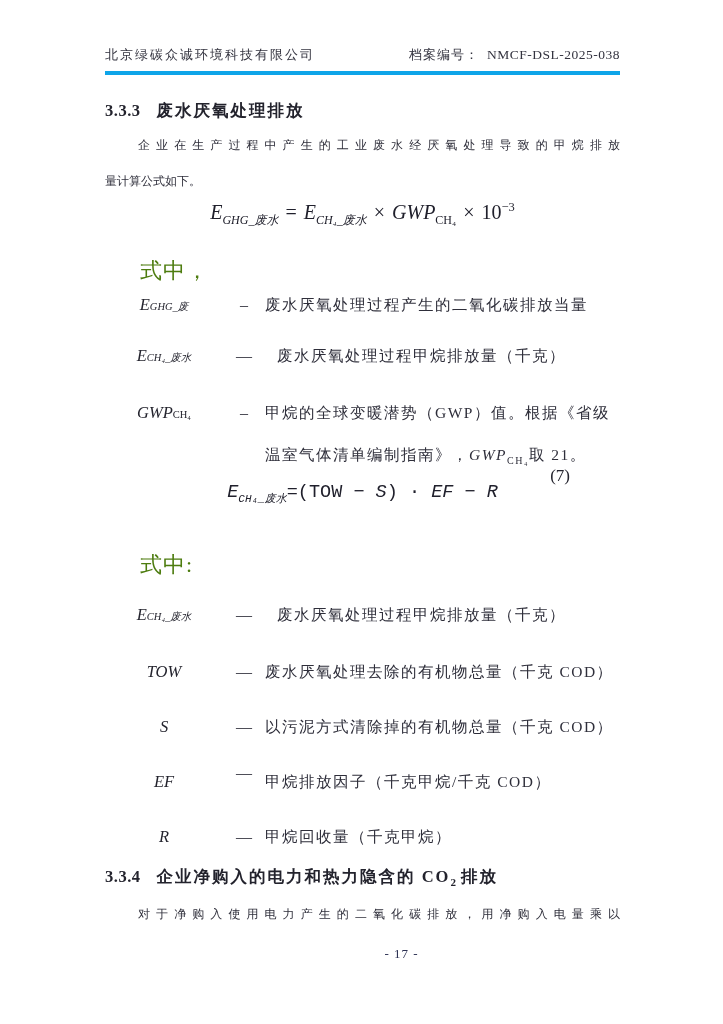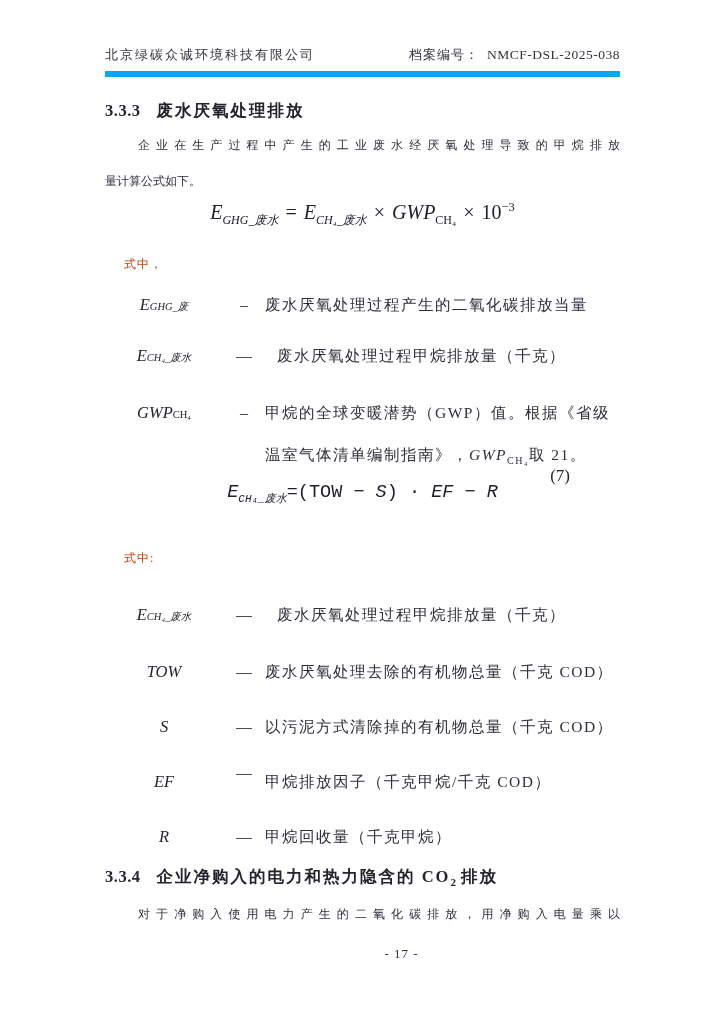--- a/index.html
+++ b/index.html
@@ -5,21 +5,21 @@
   html,body{margin:0;padding:0;background:#ffffff;}
   .page{
     position:relative;width:723px;height:1024px;background:#ffffff;overflow:hidden;
     font-family:"Liberation Serif","DejaVu Serif",serif;color:#2e2e3a;
   }
   .abs{position:absolute;}
 
   
   .hdr{
     left:105px;top:46px;width:515px;display:flex;justify-content:space-between;
-    align-items:flex-end;padding-bottom:7px;border-bottom:6px solid #0ea5e9;
+    align-items:flex-end;padding-bottom:7px;border-bottom:4px solid #0ea5e9;
     font-size:13px;color:#33333f;
   }
   .hdr .co{letter-spacing:2px;}
   .hdr .right{white-space:nowrap;letter-spacing:1px;}
   .hdr .anum{margin-left:8px;font-size:13.5px;letter-spacing:.5px;}
 
   
   .hsec{left:105px;font-weight:bold;font-size:16.5px;color:#23232d;white-space:nowrap;}
   .hsec .num{margin-right:16px;letter-spacing:.5px;}
   .hsec .ttl{letter-spacing:2px;}
@@ -38,21 +38,21 @@
   .formula .op{font-style:normal;padding:0 7px;}
   .formula sub{font-size:12px;letter-spacing:0;}
   .formula sup{font-size:12.5px;font-style:normal;}
   .up{font-style:normal;}
   .f2wrap{left:105px;top:466px;width:515px;}
   .eqnum{position:absolute;right:50px;top:0;font-style:normal;font-size:17px;color:#24242e;}
   .f2line{text-align:center;font-style:italic;font-size:18.5px;padding-top:16px;color:#20202c;font-family:Liberation Mono, monospace;}
   .f2line sub{font-size:11px;}
 
   
-  .wlabel{left:124px;font-size:12px;letter-spacing:1px;color:#c2410c;}
+  .wlabel{left:140px;font-size:22px;letter-spacing:1px;color:#4d7c0f;}
   .defs{left:105px;width:515px;}
   .drow{display:flex;align-items:baseline;line-height:30px;}
   .defs1 .drow{margin-bottom:19px;}
   .defs2 .drow{margin-bottom:25px;}
   .sym{width:118px;display:flex;justify-content:center;align-items:baseline;
        font-style:italic;font-size:16.5px;white-space:nowrap;color:#24242e;}
   .sym sub{font-size:10.5px;}
   .dash{width:42px;text-align:center;color:#2e2e3a;flex:none;}
   .dash.raised{position:relative;top:-9px;}
   .dtext{flex:1;font-size:15.5px;letter-spacing:1.5px;color:#2e2e3a;}

